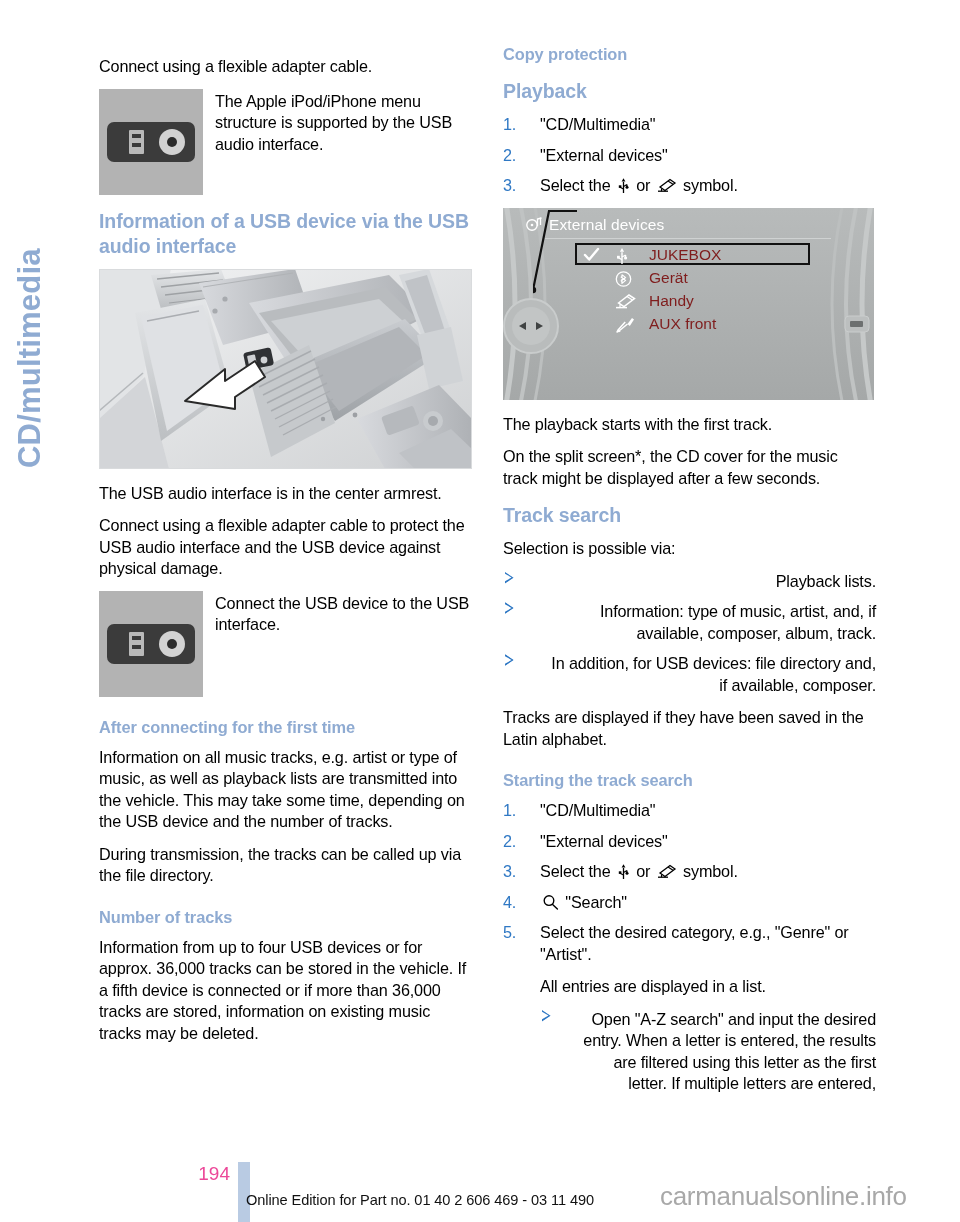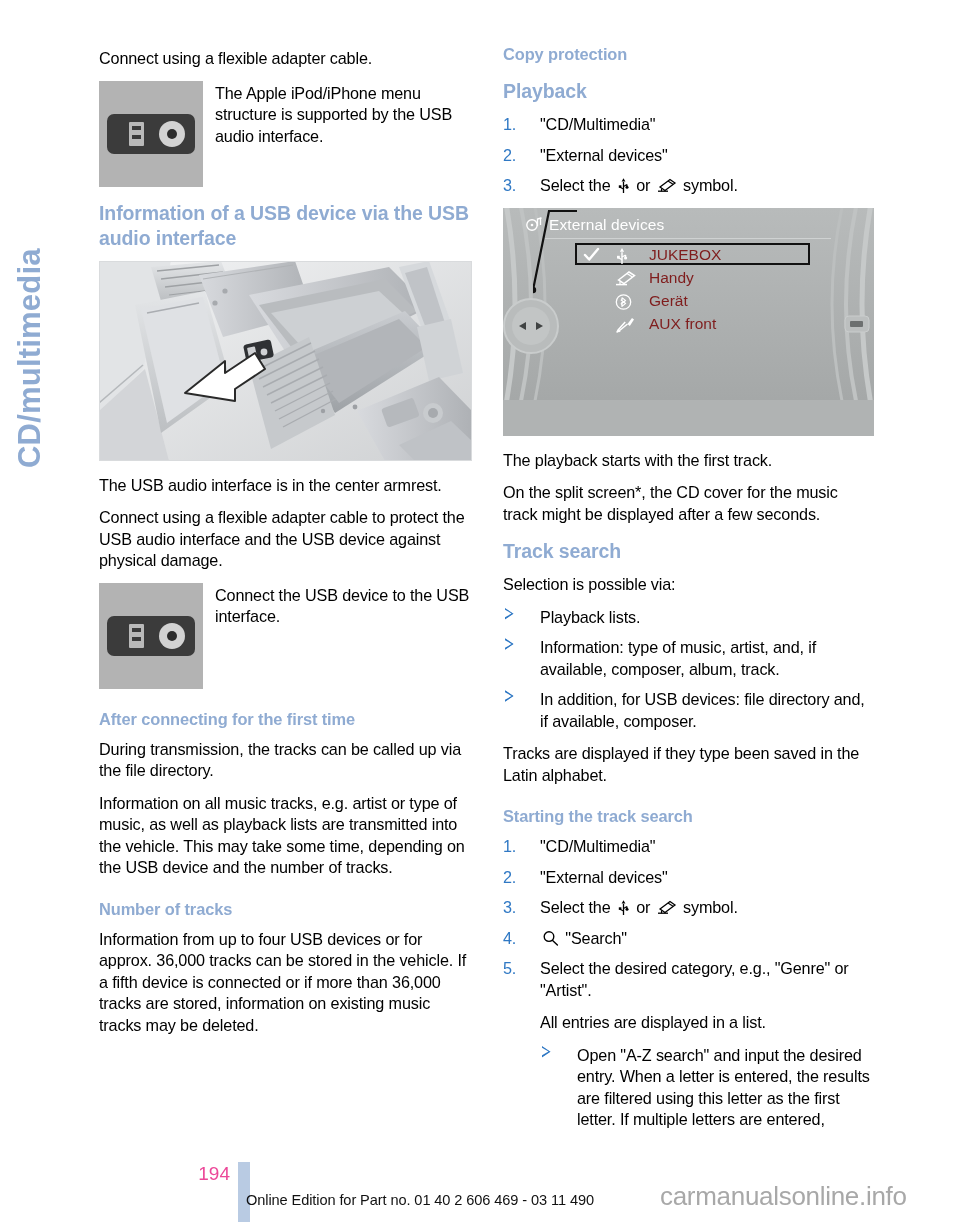--- a/index.html
+++ b/index.html
@@ -71,21 +71,21 @@
     letter-spacing: -0.1px;
   }
   h3.sub {
     margin: 20px 0 9px 0;
     font-size: 16.4px;
     line-height: 21px;
     font-weight: bold;
     color: #8fabd2;
     letter-spacing: -0.1px;
   }
-  .tight { margin-top: 4px; }
+  .tight { margin-top: 12px; }
 
   
   ol.steps {
     list-style: none;
     margin: 0 0 11px 0;
     padding: 0;
     counter-reset: st;
   }
   ol.steps > li {
     position: relative;
@@ -111,20 +111,21 @@
     margin: 0 0 11px 0;
     padding: 0;
   }
   ul.tri > li {
     position: relative;
     padding-left: 37px;
     margin: 0 0 9px 0;
     font-size: 16.2px;
     line-height: 21.5px;
     letter-spacing: -0.15px;
+    text-align: right;
   }
   ul.tri > li > .tri-glyph {
     position: absolute;
     left: 2px;
     top: 1px;
     width: 0; height: 0;
     border-top: 6px solid transparent;
     border-bottom: 6px solid transparent;
     border-left: 9px solid transparent;
     box-sizing: border-box;
@@ -220,21 +221,21 @@
     height: 200px;
     margin: 4px 0 14px 0;
     position: relative;
     overflow: hidden;
     background: #e9eaec;
   }
 
   
   .idrive {
     width: 371px;
-    height: 228px;
+    height: 192px;
     margin: 2px 0 14px 0;
     position: relative;
     overflow: hidden;
     background: #b0b3b3;
   }
   .idrive .scr-title {
     position: absolute;
     left: 46px;
     top: 8px;
     font-size: 15.5px;
@@ -460,22 +461,22 @@
             <div class="port-aux"></div>
           </div>
         </div>
       </div>
       <div class="fig-txt">
         <p>Connect the USB device to the USB interface.</p>
       </div>
     </div>
 
     <h3 class="sub">After connecting for the first time</h3>
+    <p>Information on all music tracks, e.g. artist or type of music, as well as playback lists are transmitted into the vehicle. This may take some time, depending on the USB device and the number of tracks.</p>
     <p>During transmission, the tracks can be called up via the file directory.</p>
-    <p>Information on all music tracks, e.g. artist or type of music, as well as playback lists are transmitted into the vehicle. This may take some time, depending on the USB device and the number of tracks.</p>
 
     <h3 class="sub">Number of tracks</h3>
     <p>Information from up to four USB devices or for approx. 36,000 tracks can be stored in the vehicle. If a fifth device is connected or if more than 36,000 tracks are stored, information on existing music tracks may be deleted.</p>
   </div>
 
   <div class="col" id="col-right">
 
     <h3 class="sub" style="margin-top:0">Copy protection</h3>
 
     <h2 class="sect">Playback</h2>
@@ -574,38 +575,38 @@
               <circle cx="10.6" cy="11" r="1.6" fill="#fff"></circle>
               <path d="M7,12.6 L3.4,10.7" stroke="#fff" stroke-width="1.3" fill="none"></path>
               <rect x="2" y="8.8" width="2.8" height="2.8" fill="#fff"></rect>
             </svg>
           </span>
           <span class="scr-label">JUKEBOX</span>
         </div>
 
         <div class="scr-item">
           <span class="scr-icon">
+            <svg class="icon" width="17" height="18" viewBox="0 0 17 18" xmlns="http://www.w3.org/2000/svg">
+              <circle cx="8.5" cy="9" r="7.2" fill="none" stroke="#fff" stroke-width="1.3"></circle>
+              <path d="M7,4.6 L7,13.4 L10.6,10.4 L5.8,6.8 M5.8,11.2 L10.6,7.6 L7,4.6" fill="none" stroke="#fff" stroke-width="1.2" stroke-linejoin="round"></path>
+            </svg>
+          </span>
+          <span class="scr-label">Gerät</span>
+        </div>
+
+        <div class="scr-item">
+          <span class="scr-icon">
             <svg class="icon" width="22" height="18" viewBox="0 0 22 18" xmlns="http://www.w3.org/2000/svg">
               <path d="M3.5,10 L14,2 L19.5,5.6 L9,13.6 Z" fill="none" stroke="#fff" stroke-width="1.5"></path>
               <path d="M12,3.5 L17.4,7" stroke="#fff" stroke-width="1.2"></path>
               <path d="M1,14.6 L12,14.6" stroke="#fff" stroke-width="1.5"></path>
               <path d="M5,11.6 L5,14.6 M8.6,13.4 L8.6,14.6" stroke="#fff" stroke-width="1.2"></path>
             </svg>
           </span>
           <span class="scr-label">Handy</span>
-        </div>
-
-        <div class="scr-item">
-          <span class="scr-icon">
-            <svg class="icon" width="17" height="18" viewBox="0 0 17 18" xmlns="http://www.w3.org/2000/svg">
-              <circle cx="8.5" cy="9" r="7.2" fill="none" stroke="#fff" stroke-width="1.3"></circle>
-              <path d="M7,4.6 L7,13.4 L10.6,10.4 L5.8,6.8 M5.8,11.2 L10.6,7.6 L7,4.6" fill="none" stroke="#fff" stroke-width="1.2" stroke-linejoin="round"></path>
-            </svg>
-          </span>
-          <span class="scr-label">Gerät</span>
         </div>
 
         <div class="scr-item">
           <span class="scr-icon">
             <svg class="icon" width="20" height="18" viewBox="0 0 20 18" xmlns="http://www.w3.org/2000/svg">
               <path d="M17,2 L12.5,8 L14.8,10 L19,3.5 Z" fill="#fff"></path>
               <path d="M12.5,8 L4,15 L2,16 L3,14 L10.2,6" fill="none" stroke="#fff" stroke-width="1.5" stroke-linejoin="round"></path>
               <path d="M3,14 L5.2,15.8" stroke="#fff" stroke-width="1.2"></path>
             </svg>
           </span>
@@ -629,21 +630,21 @@
       <li>
         <span class="tri-glyph"></span>
         <span>Information: type of music, artist, and, if available, composer, album, track.</span>
       </li>
       <li>
         <span class="tri-glyph"></span>
         <span>In addition, for USB devices: file directory and, if available, composer.</span>
       </li>
     </ul>
 
-    <p>Tracks are displayed if they type been saved in the Latin alphabet.</p>
+    <p>Tracks are displayed if they have been saved in the Latin alphabet.</p>
 
     <h3 class="sub">Starting the track search</h3>
 
     <ol class="steps">
       <li>
         <span>"CD/Multimedia"</span>
       </li>
       <li>
         <span>"External devices"</span>
       </li>

